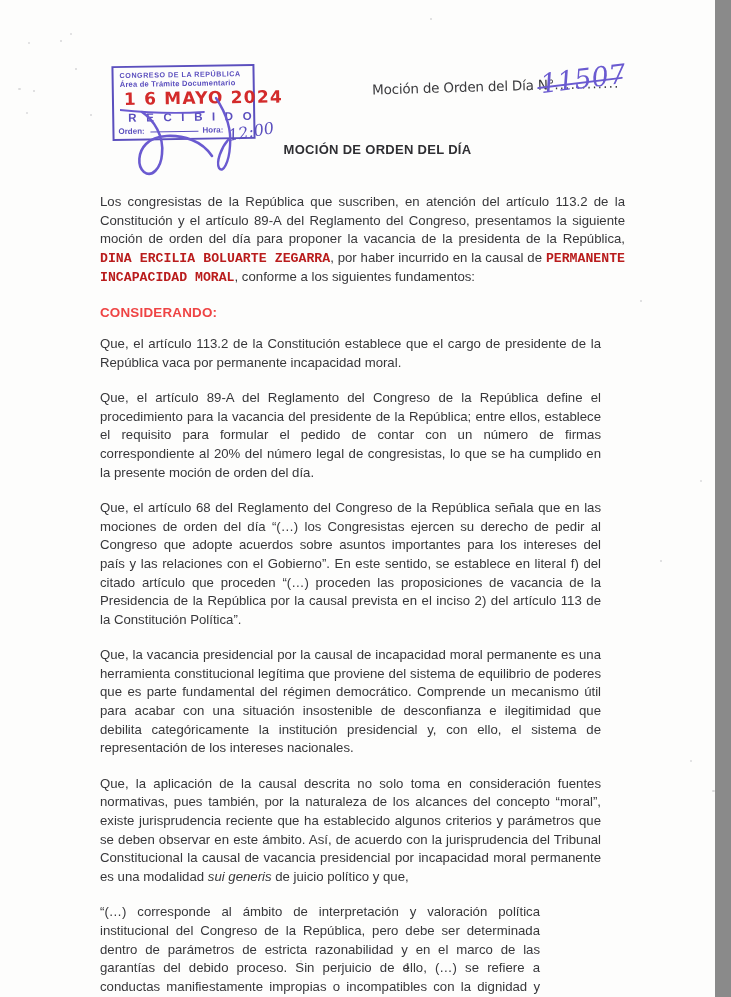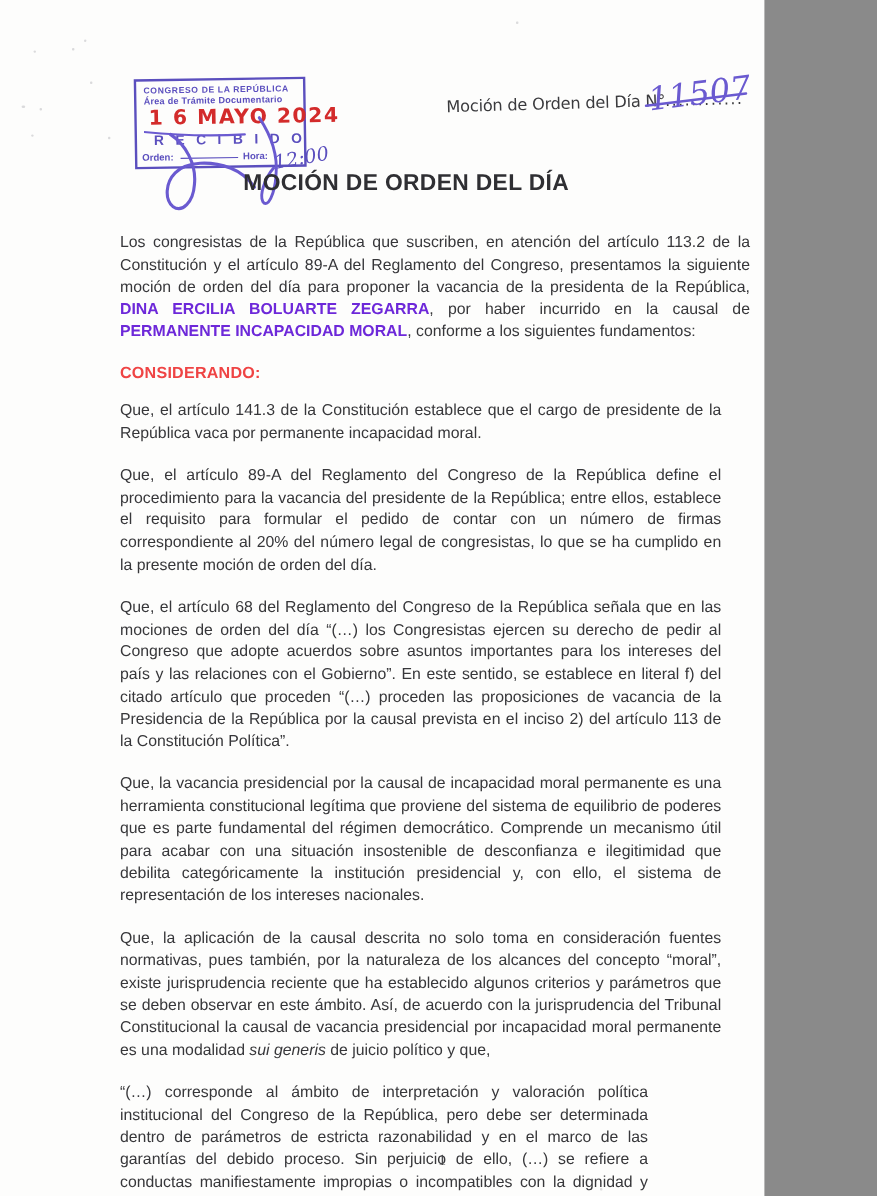--- a/index.html
+++ b/index.html
@@ -2,21 +2,21 @@
 <html><head>
 <meta charset="utf-8">
 <style>
   html, body {
     margin: 0;
     padding: 0;
     background: #8a8a8a;
   }
   .page {
     position: relative;
-    width: 637px;
+    width: 715px;
     height: 997px;
     background: #fdfdfc;
     overflow: hidden;
     font-family: "Liberation Sans", sans-serif;
     color: #37373a;
   }
   
   .speckles {
     position: absolute;
     inset: 0;
@@ -155,21 +155,21 @@
     transform: rotate(-7deg);
     border-radius: 2px;
   }
 
   
   .doc-title {
     position: absolute;
     left: 0; right: 0;
     top: 142px;
     text-align: center;
-    font-size: 19px;
+    font-size: 13px;
     font-weight: bold;
     letter-spacing: .3px;
     color: #2f2f33;
     padding-left: 40px;
   }
   .body {
     position: absolute;
     left: 100px;
     top: 193px;
     width: 525px;
@@ -189,21 +189,21 @@
     letter-spacing: .2px;
   }
   .indent {
     margin-left: 24px;
     width: 501px;
   }
   .quote {
     margin-left: 85px;
     width: 440px;
   }
-  b { font-weight: bold; color: #6d28d9; }
+  b { font-weight: bold; color: #b91c1c; font-family: Liberation Mono, monospace; }
   i { font-style: italic; }
   .pageno {
     position: absolute;
     left: 0; right: 0;
     bottom: 22px;
     text-align: center;
     padding-left: 100px;
     font-family: "Liberation Serif", serif;
     font-size: 13px;
     color: #4a4a4d;
@@ -258,21 +258,21 @@
   <div class="hw-num-strike"></div>
 
   <div class="doc-title">MOCIÓN DE ORDEN DEL DÍA</div>
 
   <div class="body">
 
     <p class="para"><span>Los congresistas de la República que suscriben, en atención del artículo 113.2 de la Constitución y el artículo 89-A del Reglamento del Congreso, presentamos la siguiente moción de orden del día para proponer la vacancia de la presidenta de la República, </span><b>DINA ERCILIA BOLUARTE ZEGARRA</b><span>, por haber incurrido en la causal de </span><b>PERMANENTE INCAPACIDAD MORAL</b><span>, conforme a los siguientes fundamentos:</span></p>
 
     <div class="considerando">CONSIDERANDO:</div>
 
-    <p class="para indent">Que, el artículo 141.3 de la Constitución establece que el cargo de presidente de la República vaca por permanente incapacidad moral.</p>
+    <p class="para indent">Que, el artículo 113.2 de la Constitución establece que el cargo de presidente de la República vaca por permanente incapacidad moral.</p>
     <p class="para indent">Que, el artículo 89-A del Reglamento del Congreso de la República define el procedimiento para la vacancia del presidente de la República; entre ellos, establece el requisito para formular el pedido de contar con un número de firmas correspondiente al 20% del número legal de congresistas, lo que se ha cumplido en la presente moción de orden del día.</p>
     <p class="para indent">Que, el artículo 68 del Reglamento del Congreso de la República señala que en las mociones de orden del día “(…) los Congresistas ejercen su derecho de pedir al Congreso que adopte acuerdos sobre asuntos importantes para los intereses del país y las relaciones con el Gobierno”. En este sentido, se establece en literal f) del citado artículo que proceden “(…) proceden las proposiciones de vacancia de la Presidencia de la República por la causal prevista en el inciso 2) del artículo 113 de la Constitución Política”.</p>
     <p class="para indent">Que, la vacancia presidencial por la causal de incapacidad moral permanente es una herramienta constitucional legítima que proviene del sistema de equilibrio de poderes que es parte fundamental del régimen democrático. Comprende un mecanismo útil para acabar con una situación insostenible de desconfianza e ilegitimidad que debilita categóricamente la institución presidencial y, con ello, el sistema de representación de los intereses nacionales.</p>
 
     <p class="para indent"><span>Que, la aplicación de la causal descrita no solo toma en consideración fuentes normativas, pues también, por la naturaleza de los alcances del concepto “moral”, existe jurisprudencia reciente que ha establecido algunos criterios y parámetros que se deben observar en este ámbito. Así, de acuerdo con la jurisprudencia del Tribunal Constitucional la causal de vacancia presidencial por incapacidad moral permanente es una modalidad </span><i>sui generis</i><span> de juicio político y que,</span></p>
 
     <p class="para quote">“(…) corresponde al ámbito de interpretación y valoración política institucional del Congreso de la República, pero debe ser determinada dentro de parámetros de estricta razonabilidad y en el marco de las garantías del debido proceso. Sin perjuicio de ello, (…) se refiere a conductas manifiestamente impropias o incompatibles con la dignidad y autoridad de la alta función pública de la presidencia o a abusos de poder</p>
   </div>
 
   <div class="pageno">1</div>

